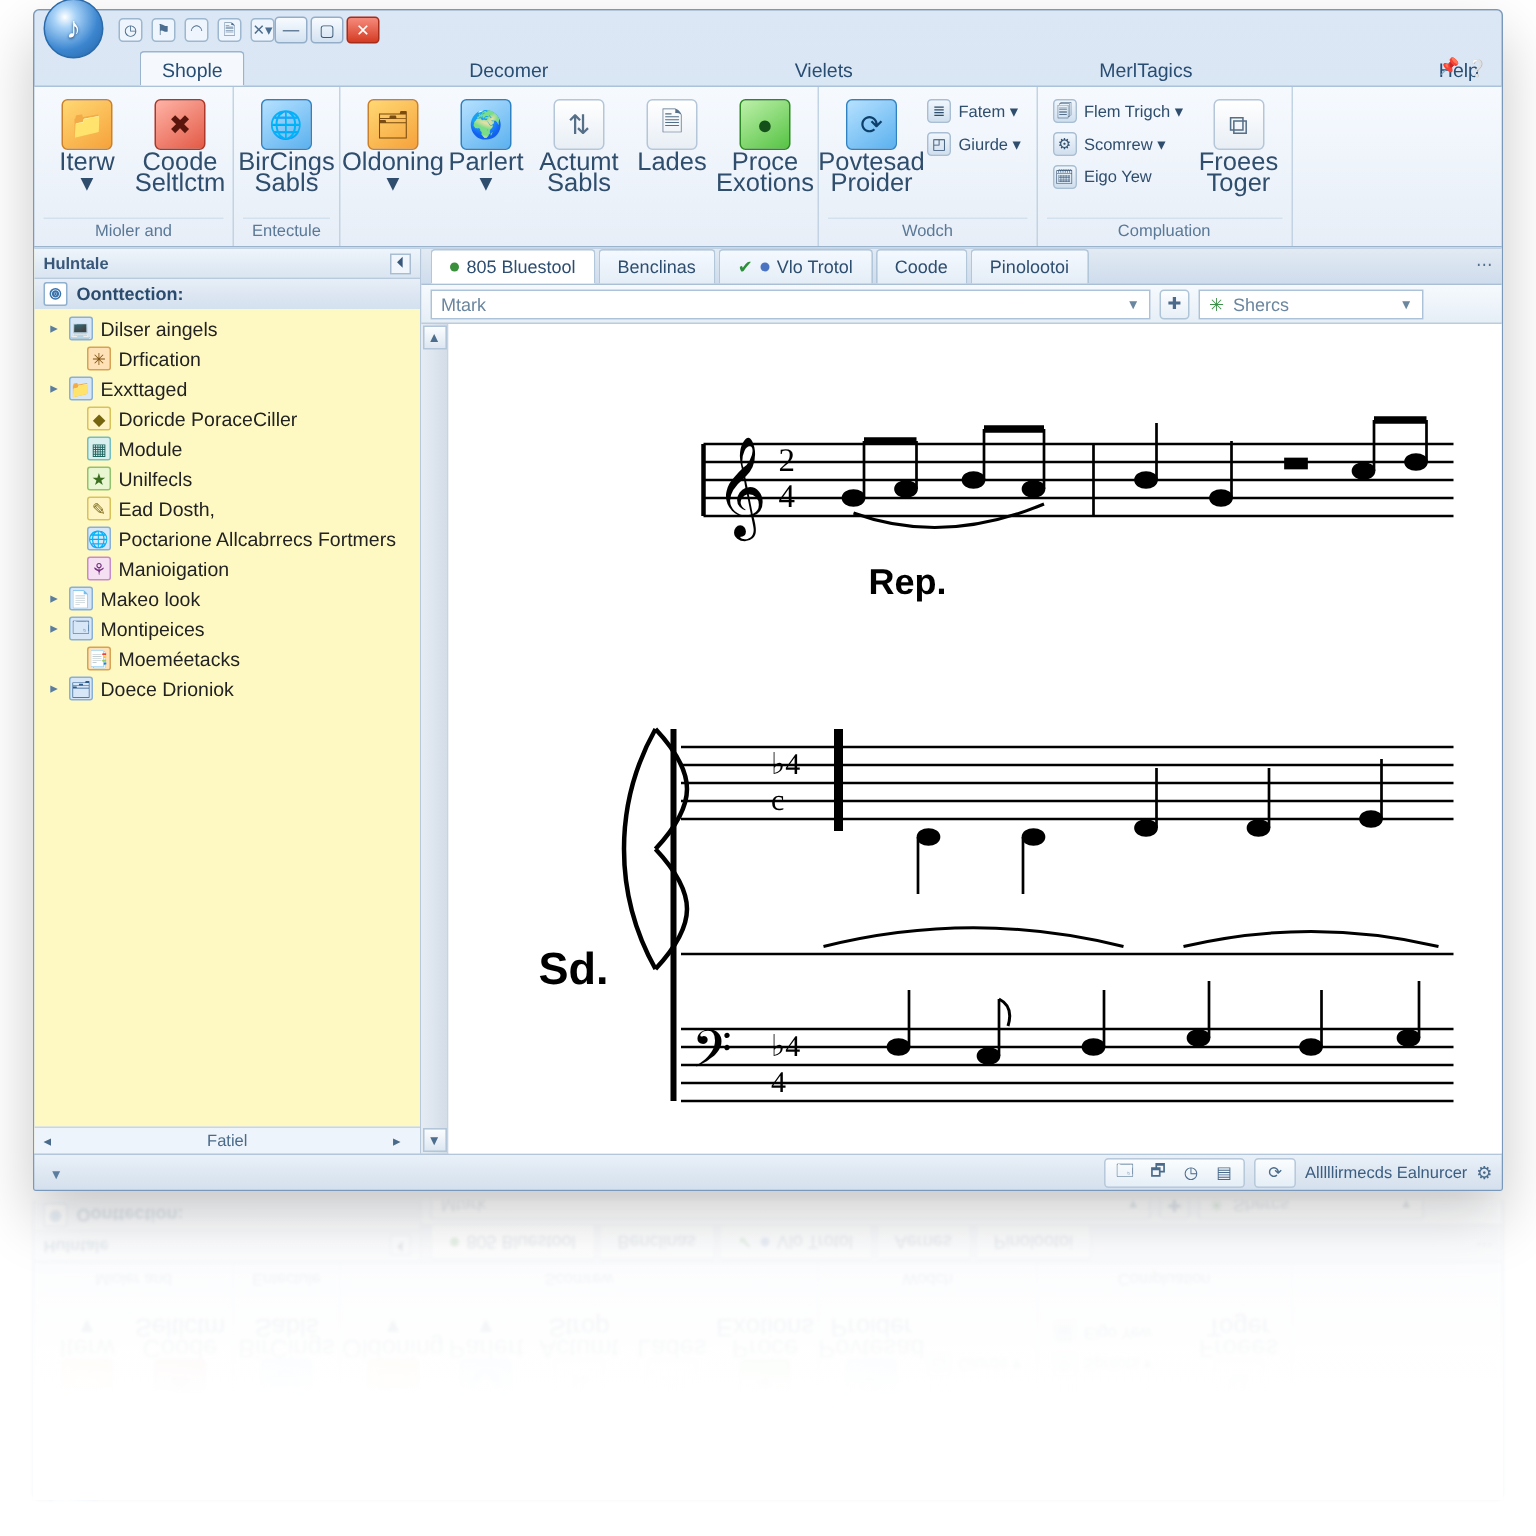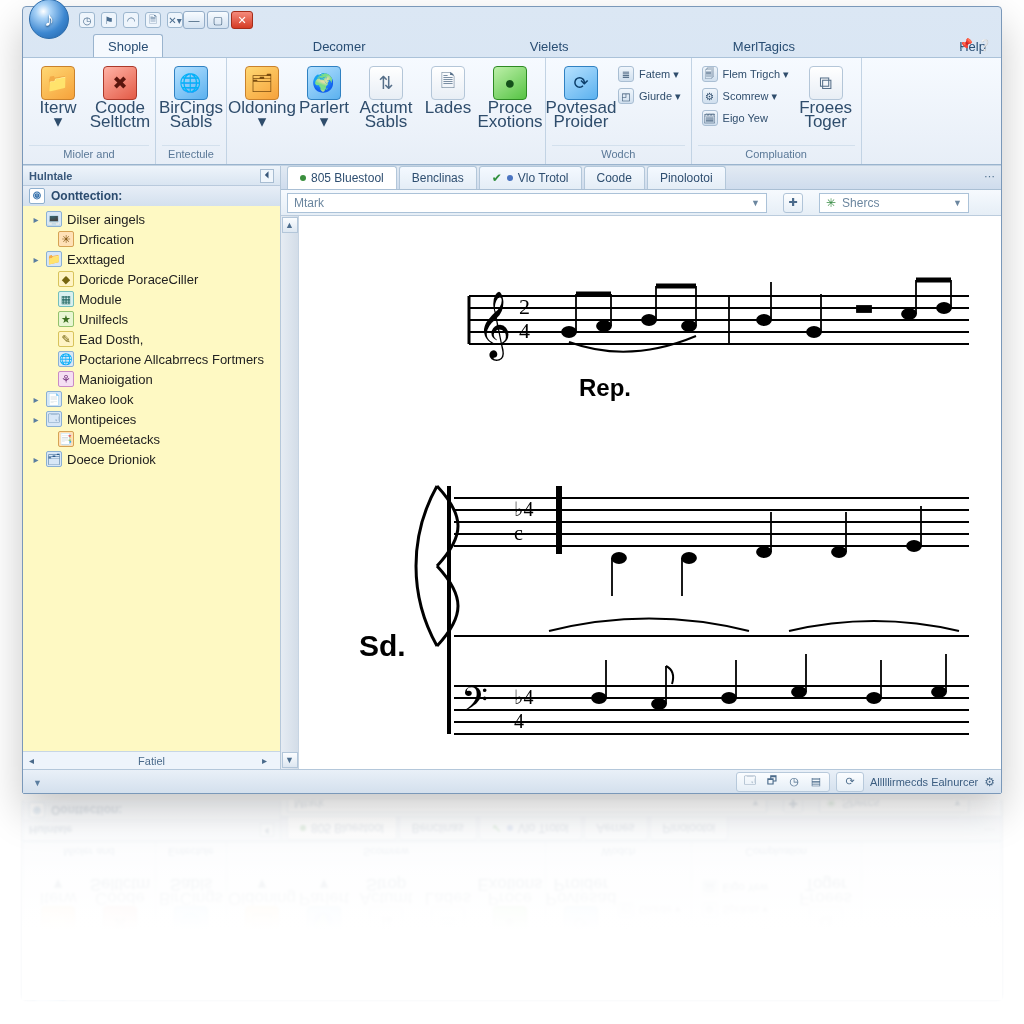--- a/index.html
+++ b/index.html
@@ -73,21 +73,21 @@
   .side-foot{height:18px;border-top:1px solid #c7d6e5;display:flex;align-items:center;justify-content:space-between;padding:0 6px;font-size:11px;color:#4a6a8b;background:#eef4fb;}
   .side-foot .sc{width:12px;height:12px;font-size:10px;}
 
   
   .maincol{flex:1;display:flex;flex-direction:column;min-width:0;}
   .doc-tabs{height:24px;display:flex;align-items:flex-end;background:linear-gradient(#e2eaf3,#cfdced);border-bottom:1px solid #aabfd4;padding-left:6px;position:relative;}
   .dtab{padding:4px 12px 4px;font-size:12px;color:#2e4e70;border:1px solid #b3c7da;border-bottom:none;background:linear-gradient(#f4f9ff,#e4edf6);margin-right:2px;border-radius:3px 3px 0 0;display:flex;align-items:center;gap:5px;}
   .dtab.active{background:#fff;}
   .dtab .dt-ic{width:6px;height:6px;border-radius:50%;}
   .doc-tabs .more{position:absolute;right:6px;top:4px;font-size:11px;color:#50708e;}
-  .toolbar{height:26px;background:linear-gradient(#f6fafe,#e6eef6);border-bottom:1px solid #bbccdd;display:flex;align-items:center;gap:16px;padding:0 6px;}
+  .toolbar{height:26px;background:linear-gradient(#f6fafe,#e6eef6);border-bottom:1px solid #bbccdd;display:flex;align-items:center;gap:6px;padding:0 6px;}
   .combo{height:20px;border:1px solid #abc2d8;background:#fff;display:flex;align-items:center;padding:0 6px;font-size:12px;color:#6b869f;flex:0 0 auto;}
   .combo .arr{margin-left:auto;font-size:9px;color:#6b869f;}
   .combo.wide{width:480px;}
   .combo.med{width:150px;}
   .tbtn{width:20px;height:20px;border:1px solid #b0c4d8;background:linear-gradient(#fdfeff,#e7eff7);border-radius:3px;display:flex;align-items:center;justify-content:center;font-size:11px;color:#4a6a8b;}
 
   .doc-view{flex:1;display:flex;background:#f2f4f7;min-height:0;}
   .vscroll{width:18px;background:linear-gradient(90deg,#e6ecf3,#d3dde8);border-right:1px solid #c6d4e2;display:flex;flex-direction:column;align-items:center;}
   .vscroll .arrow{width:16px;height:16px;background:linear-gradient(#fbfdff,#dde7f1);border:1px solid #b3c6d9;margin:1px;display:flex;align-items:center;justify-content:center;font-size:9px;color:#4c6d8d;}
   .vscroll .track{flex:1;}

